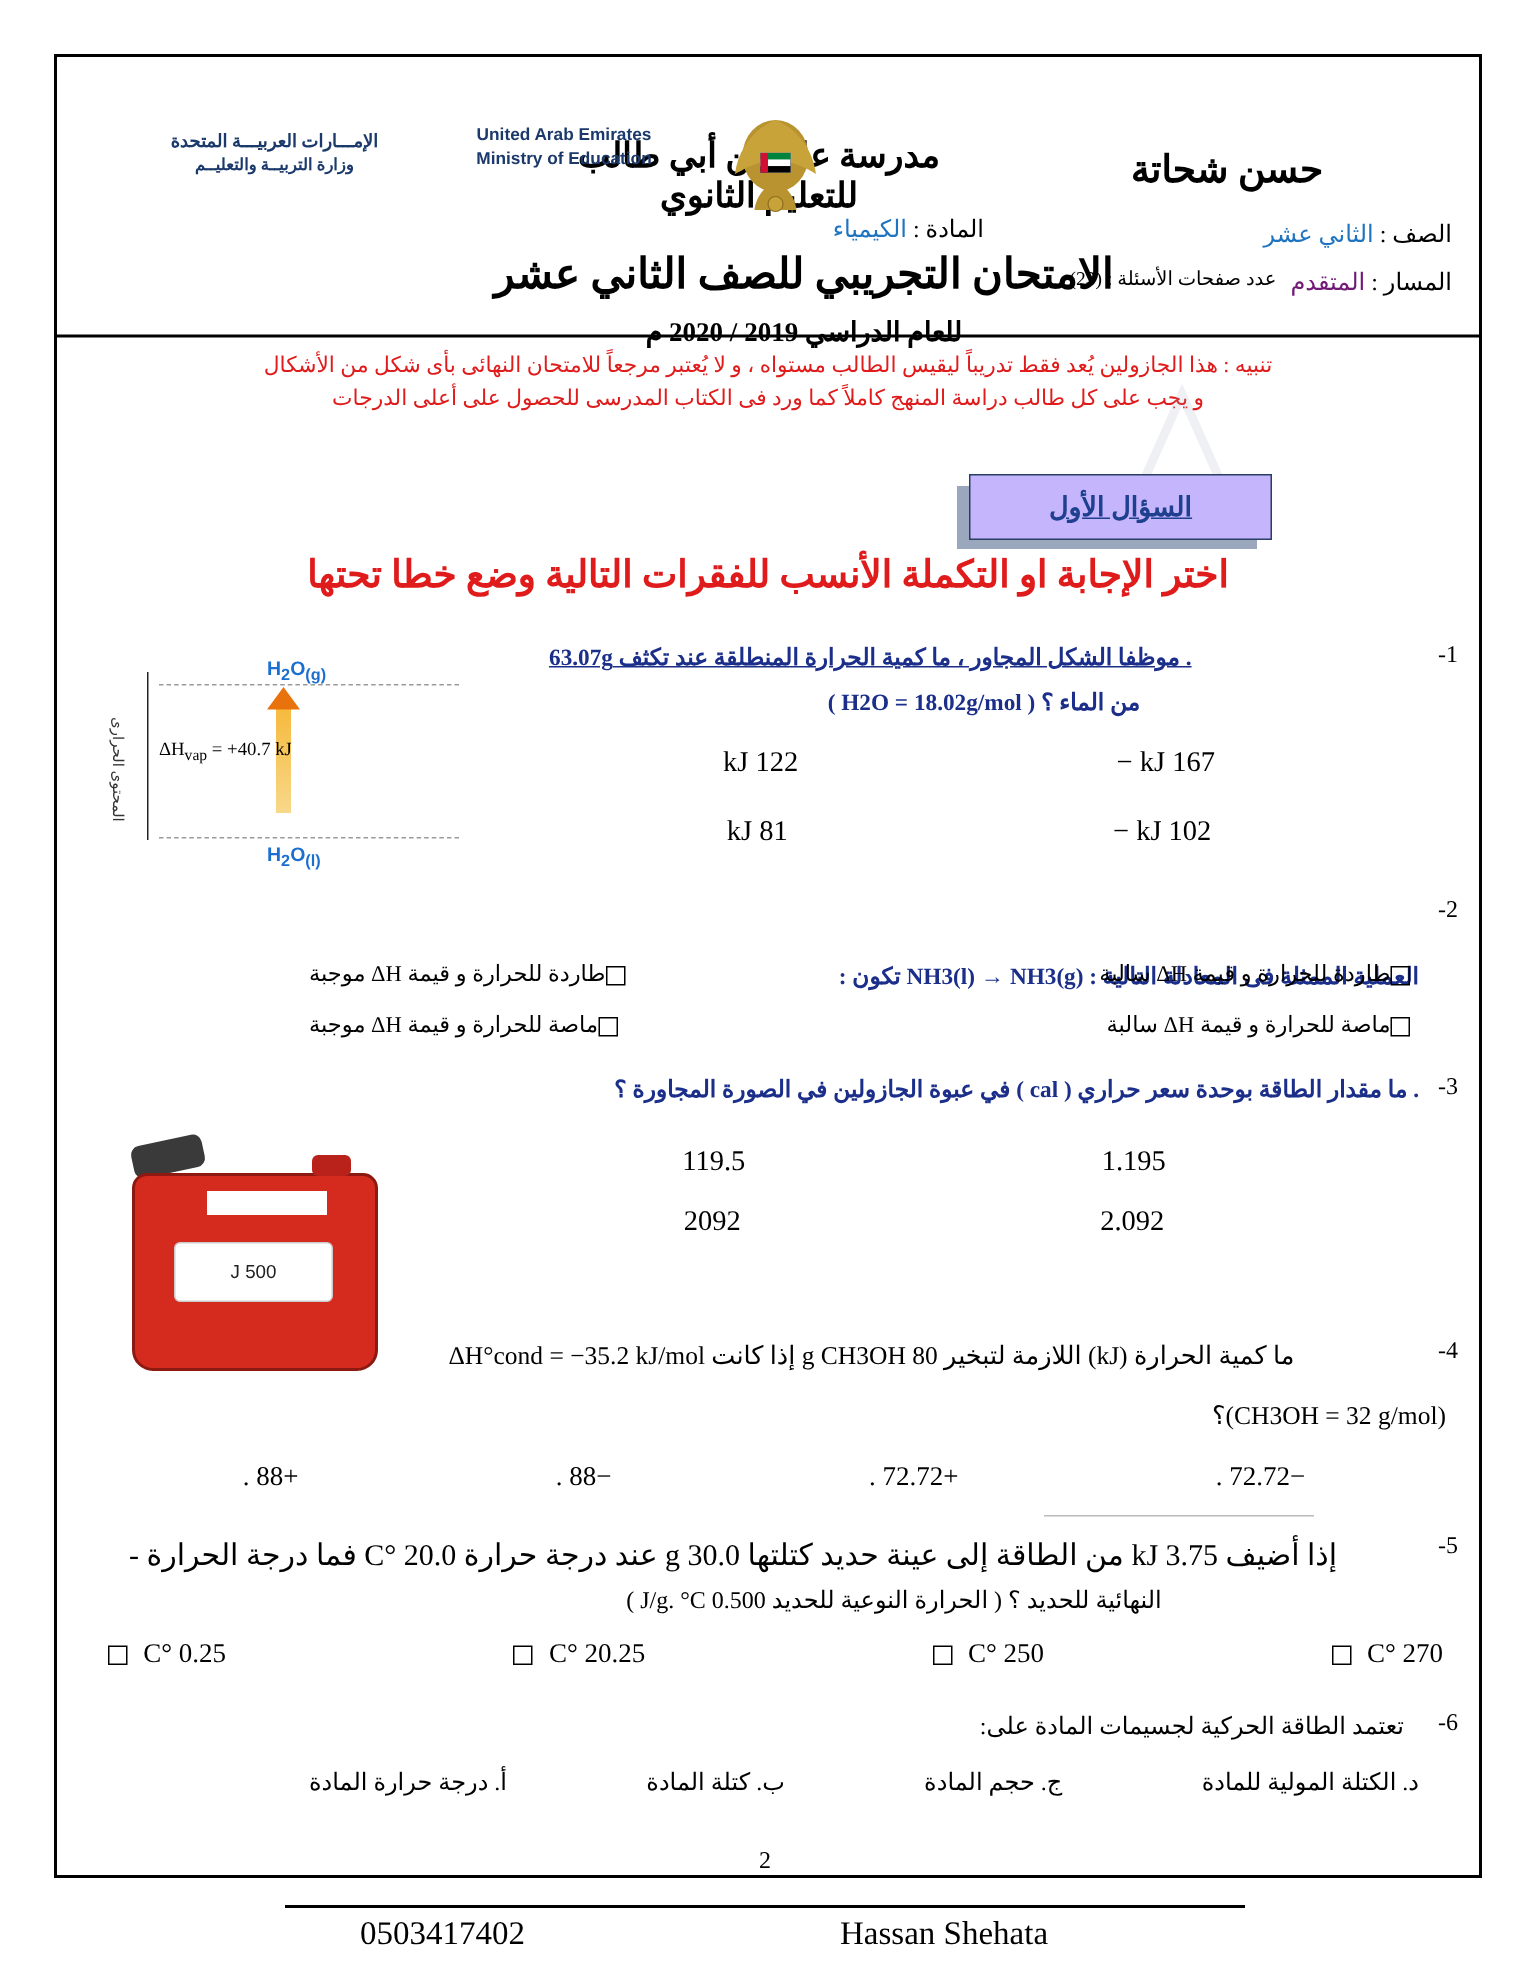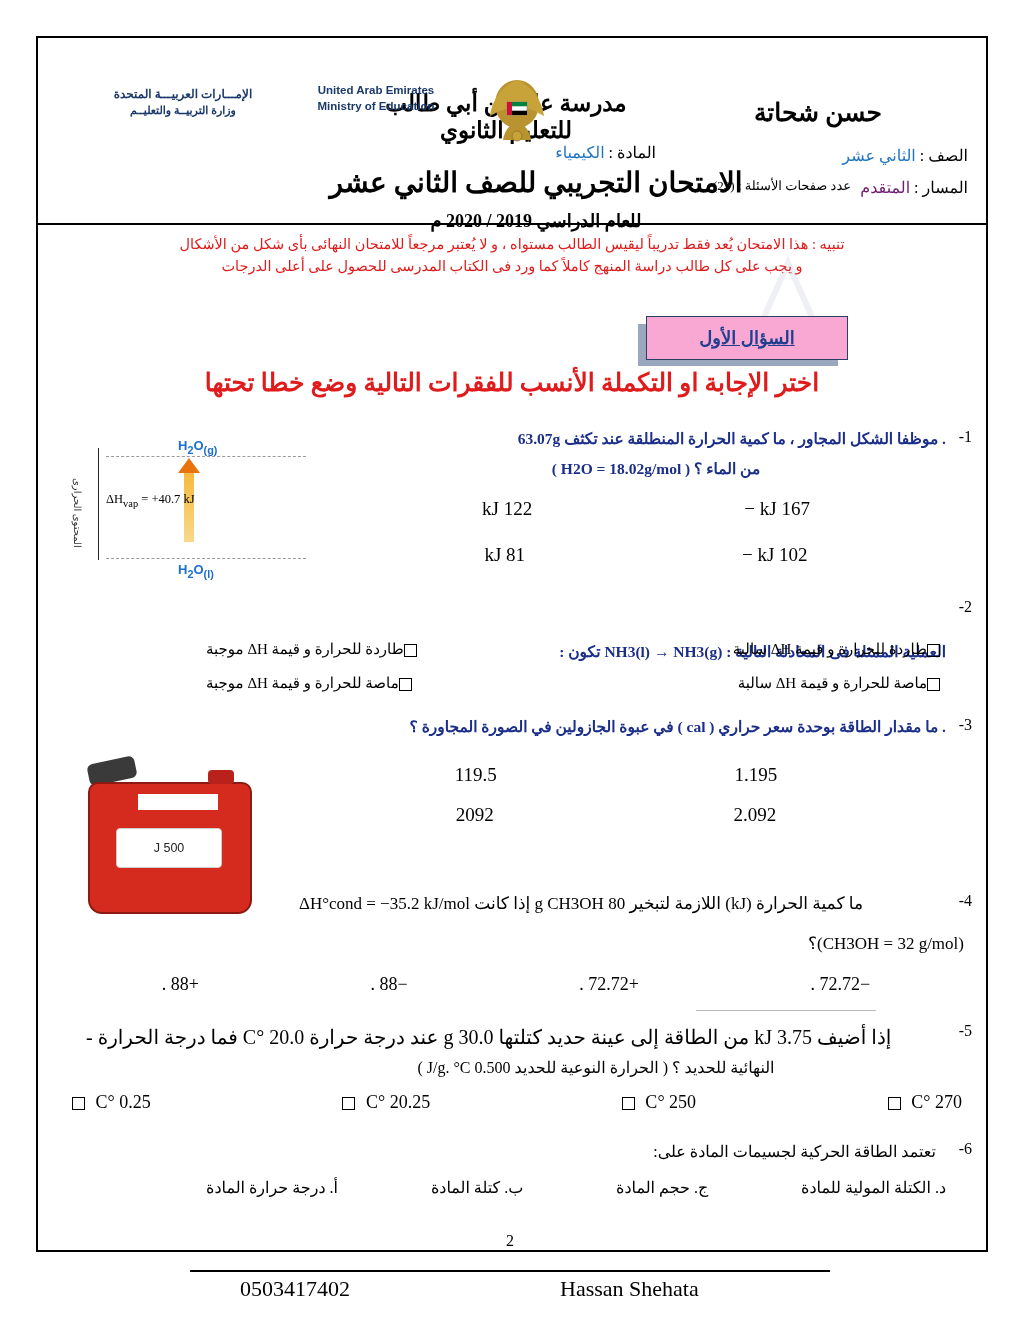--- a/index.html
+++ b/index.html
@@ -24,21 +24,21 @@
   .row-track .v{color:#701a75;}
   .pages-count{position:absolute;right:135px;top:140px;font-size:13px;}
   .exam-title{position:absolute;right:240px;top:128px;width:420px;text-align:center;font-size:28px;font-weight:bold;}
   .year{position:absolute;right:300px;top:172px;width:300px;text-align:center;font-size:18px;font-weight:bold;}
   
   .wm{position:absolute;left:690px;top:215px;width:120px;height:110px;opacity:.16;}
   
   .notice{position:relative;padding:8px 14px 4px 14px;color:#e01b1b;font-size:14.5px;line-height:1.55;text-align:center;}
   .notice div{display:block;}
   
-  .q1box{position:absolute;left:608px;top:278px;width:200px;height:42px;background:#f9a8d4;border:1px solid #2a3f66;}
+  .q1box{position:absolute;left:608px;top:278px;width:200px;height:42px;background:#c4b5fd;border:1px solid #2a3f66;}
   .q1box span{display:block;text-align:center;line-height:42px;font-size:18px;font-weight:bold;color:#1f3f8f;text-decoration:underline;}
   .q1shadow{position:absolute;left:600px;top:286px;width:200px;height:42px;background:#9aa7bd;}
   .instr{position:absolute;right:0;left:0;top:330px;text-align:center;font-size:25px;font-weight:bold;color:#e01b1b;}
   
   .qwrap{position:absolute;left:0;right:0;top:372px;}
   .q{position:relative;margin:0 10px 0 10px;}
   .qnum{position:absolute;right:4px;font-size:16px;}
   .qtext{font-size:15.5px;line-height:1.7;color:#1b2f8a;font-weight:bold;}
   .blk{color:#000;font-weight:normal;}
   .cb{display:inline-block;width:11px;height:11px;border:1.2px solid #000;margin-right:6px;vertical-align:middle;}
@@ -117,21 +117,21 @@
       <div class="pages-count">
         <span>عدد صفحات الأسئلة :</span>
         <span>(23)</span>
       </div>
 
       <div class="exam-title">الامتحان التجريبي للصف الثاني عشر</div>
       <div class="year">للعام الدراسي 2019 / 2020 م</div>
     </div>
 
     <div class="notice">
-      <div>تنبيه : هذا الامتحان يُعد فقط تدريباً ليقيس الطالب مستواه ، و لا يُعتبر مرجعاً للامتحان النهائى بأى شكل من الأشكال</div>
+      <div>تنبيه : هذا الجازولين يُعد فقط تدريباً ليقيس الطالب مستواه ، و لا يُعتبر مرجعاً للامتحان النهائى بأى شكل من الأشكال</div>
       <div>و يجب على كل طالب دراسة المنهج كاملاً كما ورد فى الكتاب المدرسى للحصول على أعلى الدرجات</div>
     </div>
 
     <div class="wm">
       <svg viewBox="0 0 120 110" width="120" height="110">
         <path d="M20 100 L60 10 L100 100 Z" fill="none" stroke="#9aa7bd" stroke-width="6"></path>
       </svg>
     </div>
 
     <div class="q1shadow"></div>
@@ -150,21 +150,21 @@
       <div class="lbl" style="left:112px;top:132px;">H<sub>2</sub>O<sub>(l)</sub></div>
       <div class="arrow-up"></div>
       <div class="arrow-head"></div>
       <div class="dh">ΔH<sub>vap</sub> = +40.7 kJ</div>
     </div>
 
     <div class="qwrap">
 
       <div class="q" style="height:180px;">
         <div class="qnum" style="top:18px;">1-</div>
-        <div class="qtext" style="position:absolute;right:30px;top:16px;width:580px;text-align:right;">. موظفا الشكل المجاور ، ما كمية الحرارة المنطلقة عند تكثف 63.07g</div>
+        <div class="qtext" style="position:absolute;right:30px;top:16px;width:580px;text-align:left;text-decoration:underline;">. موظفا الشكل المجاور ، ما كمية الحرارة المنطلقة عند تكثف 63.07g</div>
         <div class="qtext" style="position:absolute;right:30px;top:46px;width:580px;text-align:center;">من الماء ؟ ( H2O = 18.02g/mol )</div>
         <div style="position:absolute;right:60px;top:88px;width:540px;display:flex;justify-content:space-around;font-size:19px;">
           <span>167 kJ −</span>
           <span>122 kJ</span>
         </div>
         <div style="position:absolute;right:60px;top:134px;width:540px;display:flex;justify-content:space-around;font-size:19px;">
           <span>102 kJ  −</span>
           <span>81 kJ</span>
         </div>
       </div>

